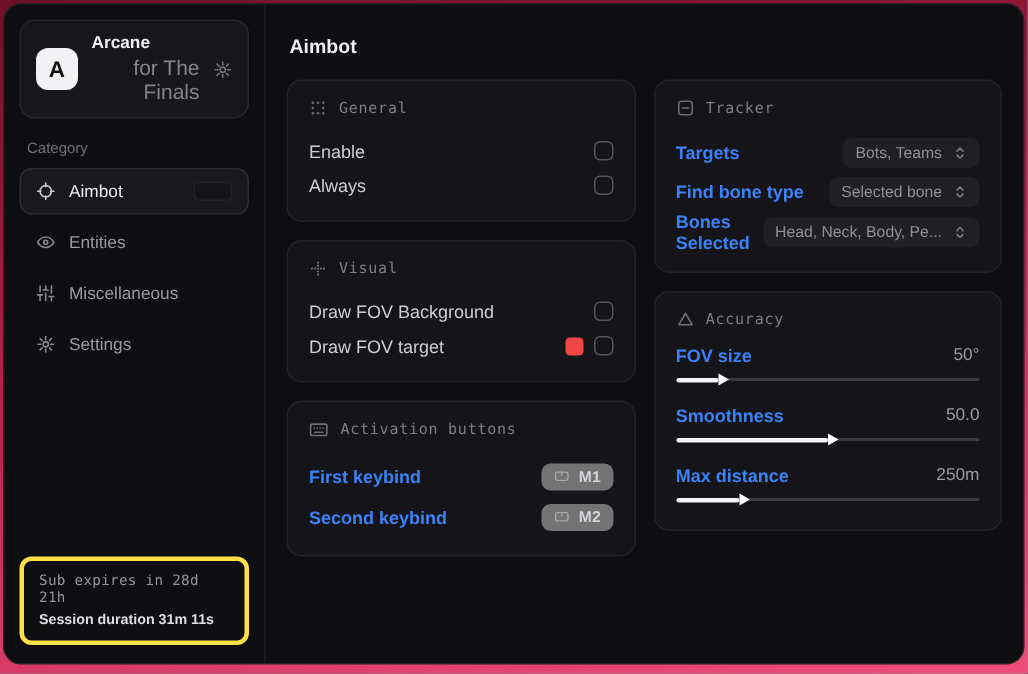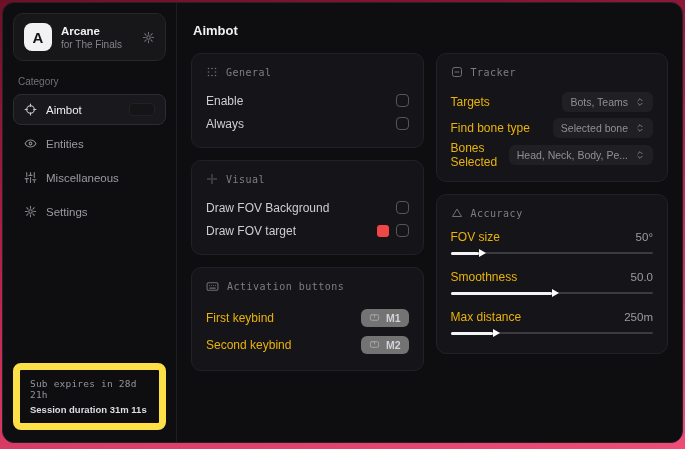--- a/index.html
+++ b/index.html
@@ -19,51 +19,51 @@
   .side-head {
     display:flex; align-items:center; gap:9px;
     background:#17171a; border:1px solid #26262b; border-radius:10px; padding:9px 10px;
   }
   .logo {
     width:28px; height:28px; border-radius:8px; background:#f2f2f4; color:#141416;
     display:flex; align-items:center; justify-content:center; font-weight:bold; font-size:15px; flex-shrink:0;
   }
   .side-head-text { flex:1; min-width:0; }
   .app-title { font-size:11.5px; font-weight:bold; color:#f0f0f3; }
-  .app-sub { font-size:10px; color:#84848b; margin-top:2px; }
+  .app-sub { font-size:14px; color:#84848b; margin-top:2px;text-align:right; }
   .head-gear { color:#6f6f76; display:flex; }
   .category { margin:15px 5px 7px; font-size:10px; color:#707077; }
   .nav-item {
     display:flex; align-items:center; gap:9px; padding:8px 10px; margin-bottom:3px;
     border:1px solid transparent; border-radius:8px; color:#9a9aa1; font-size:11.5px; cursor:default;
   }
   .nav-item.selected { background:#19191d; border-color:#2c2c31; color:#ececf0; }
   .nav-icon { display:flex; color:inherit; opacity:.85; }
   .nav-label { flex:1; }
   .nav-badge { width:26px; height:13px; border:1px solid #222226; border-radius:4px; background:#151518; }
   .side-foot {
     position:absolute; left:10px; right:10px; bottom:12px;
-    border:7px solid #fde047; border-radius:8px; padding:8px 10px;
+    border:3px solid #fde047; border-radius:8px; padding:8px 10px;
   }
   .foot-line1 { font-family:"DejaVu Sans Mono", monospace; font-size:9.5px; color:#94949b; letter-spacing:.2px; }
   .foot-line2 { font-size:9.5px; font-weight:bold; color:#dedee3; margin-top:4px; }
   
   .main { flex:1; padding:12px 14px; }
   .main-title { font-size:13px; font-weight:bold; color:#f0f0f3; margin:8px 0 15px 2px; }
   .grid { display:grid; grid-template-columns:1fr 1fr; gap:12px; align-items:start; }
   .col { display:flex; flex-direction:column; gap:12px; }
   .card { background:#151519; border:1px solid #212127; border-radius:10px; padding:12px 14px; }
   .card-head {
     display:flex; align-items:center; gap:8px; margin-bottom:11px;
     font-family:"DejaVu Sans Mono", monospace; font-size:10px; letter-spacing:.5px; color:#7d7d85;text-align:right;
   }
   .card-head .h-icon { display:flex; color:#6e6e75; }
   .row { display:flex; justify-content:space-between; align-items:center; min-height:23px; }
   .row-label { font-size:12px; color:#cdcdd3; }
-  .row-label.strong { color:#eab308; font-weight:normal; }
+  .row-label.strong { color:#3b82f6; font-weight:bold; }
   .controls { display:flex; align-items:center; gap:7px; }
   .checkbox { width:13px; height:13px; border:1.5px solid #55555c; border-radius:4px; }
   .swatch { width:12px; height:12px; border-radius:3px; }
   .kb-badge {
     display:flex; align-items:center; gap:6px; background:#737373; border-radius:6px;
     padding:3px 8px; font-size:10.5px; font-weight:bold; color:#d2d2d8;
   }
   .kb-badge .k-icon { display:flex; color:#a8a8af; }
   .dropdown {
     display:flex; align-items:center; gap:7px; background:#1f1f24; border-radius:6px;

